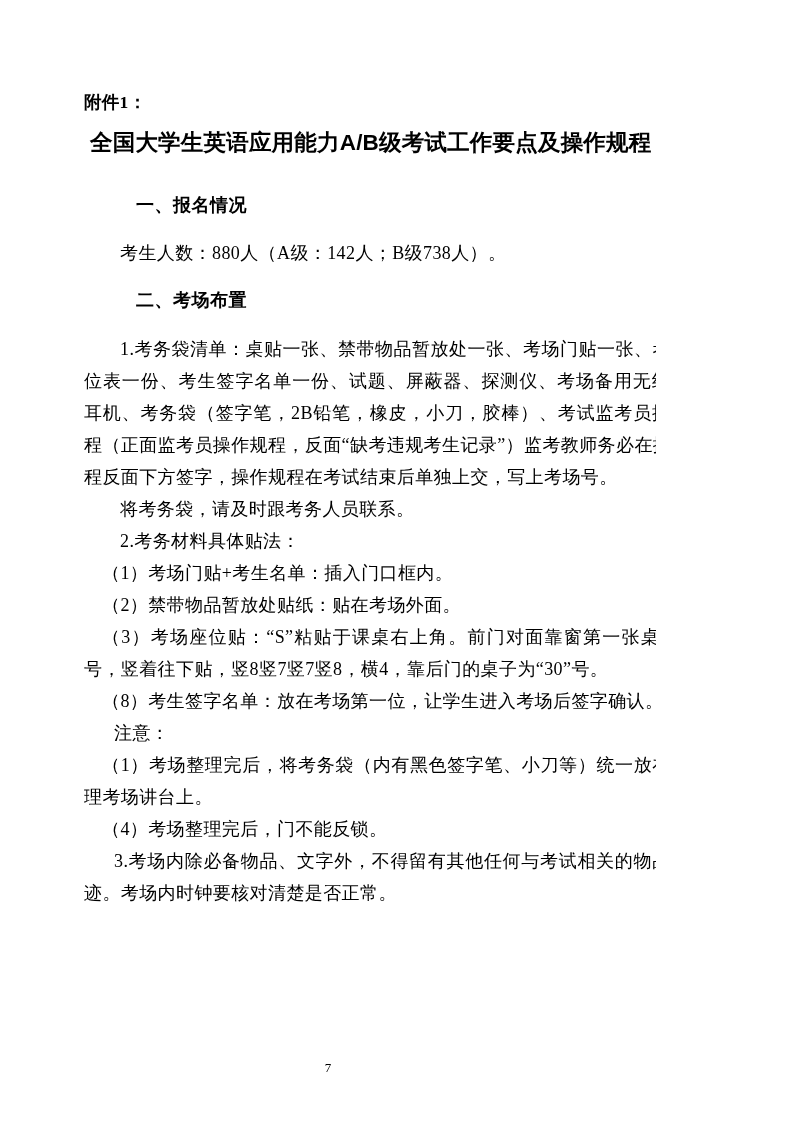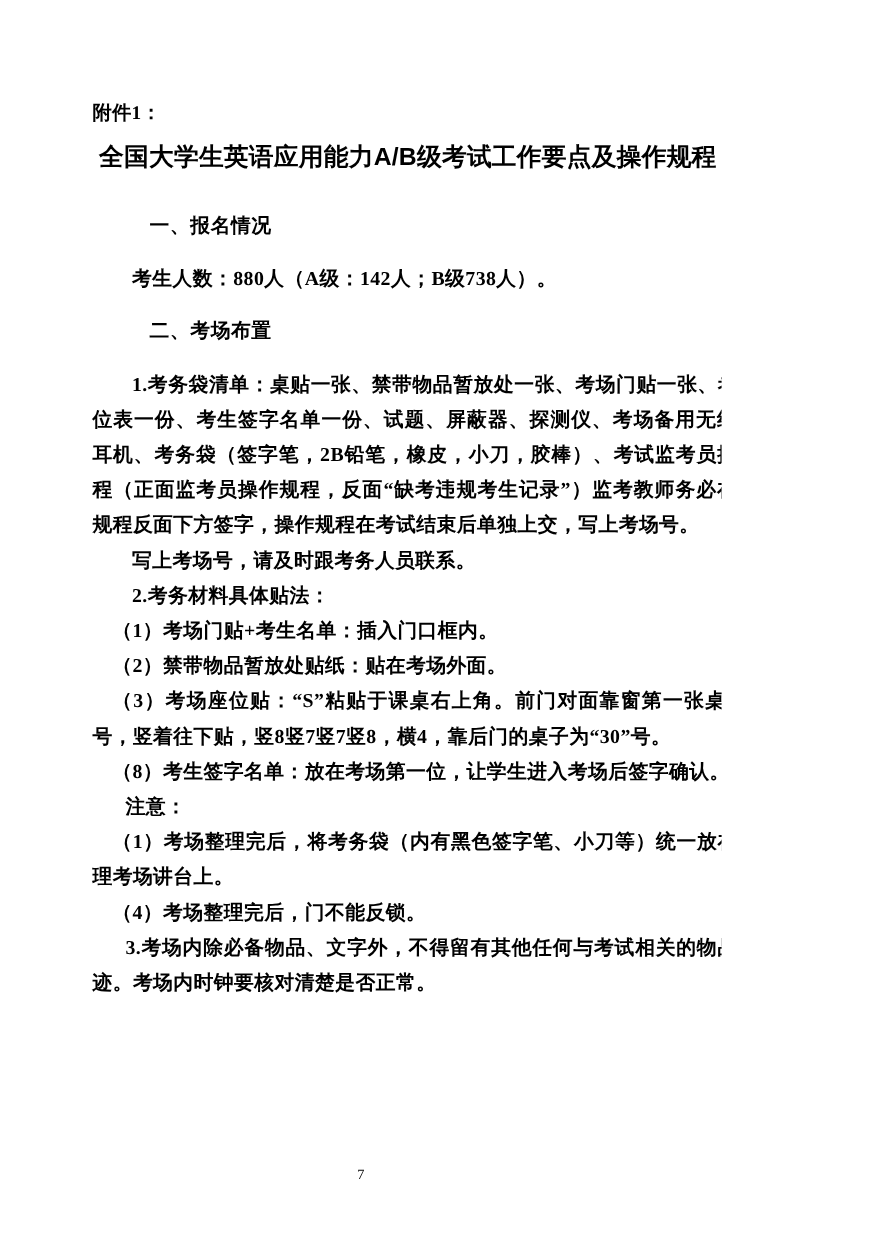--- a/index.html
+++ b/index.html
@@ -50,21 +50,21 @@
     text-indent: 36px;
     letter-spacing: 0.5px;
   }
   .para {
     font-size: 18px;
     line-height: 1.78;
     margin: 0;
     text-align: justify;
     text-indent: 36px;
     letter-spacing: 0.4px;
-    font-weight: 700;
+    font-weight: 400;
   }
   .para.hang {
     text-indent: 18px;
   }
   .para.hang2 {
     text-indent: 30px;
   }
   .page-number {
     position: absolute;
     left: 0;
@@ -86,21 +86,21 @@
     <div class="doc-title">全国大学生英语应用能力A/B级考试工作要点及操作规程</div>
 
     <div class="section-heading">一、报名情况</div>
 
     <div class="para">考生人数：880人（A级：142人；B级738人）。</div>
 
     <div class="section-heading">二、考场布置</div>
 
     <div class="para">1.考务袋清单：桌贴一张、禁带物品暂放处一张、考场门贴一张、考生座位表一份、考生签字名单一份、试题、屏蔽器、探测仪、考场备用无线调频耳机、考务袋（签字笔，2B铅笔，橡皮，小刀，胶棒）、考试监考员操作规程（正面监考员操作规程，反面“缺考违规考生记录”）监考教师务必在操作规程反面下方签字，操作规程在考试结束后单独上交，写上考场号。</div>
 
-    <div class="para">写上考场号，请及时跟考务人员联系。</div>
+    <div class="para">将考务袋，请及时跟考务人员联系。</div>
 
     <div class="para">2.考务材料具体贴法：</div>
 
     <div class="para hang">（1）考场门贴+考生名单：插入门口框内。</div>
 
     <div class="para hang">（2）禁带物品暂放处贴纸：贴在考场外面。</div>
 
     <div class="para hang">（3）考场座位贴：“S”粘贴于课桌右上角。前门对面靠窗第一张桌子为1号，竖着往下贴，竖8竖7竖7竖8，横4，靠后门的桌子为“30”号。</div>
 
     <div class="para hang">（8）考生签字名单：放在考场第一位，让学生进入考场后签字确认。</div>

